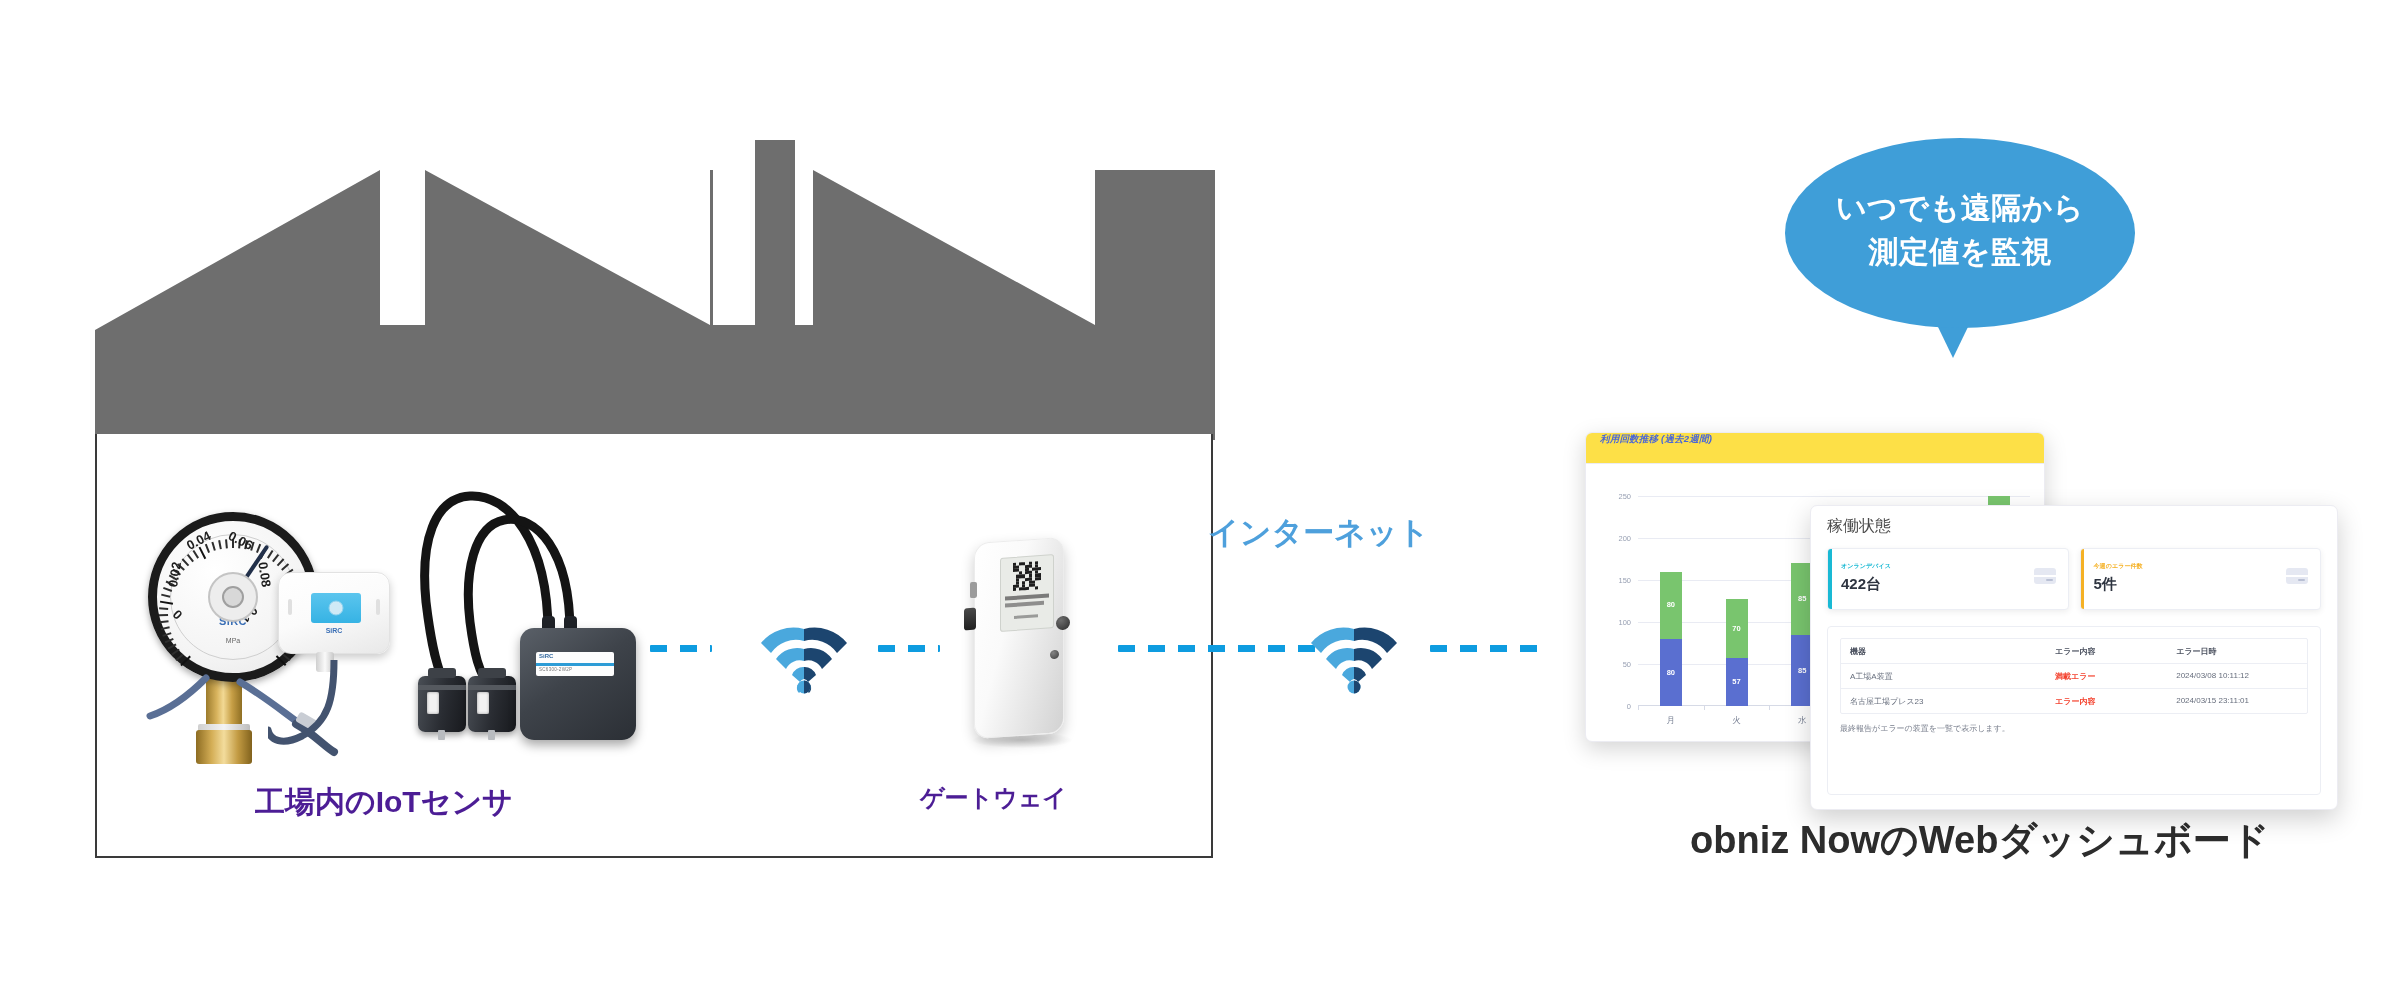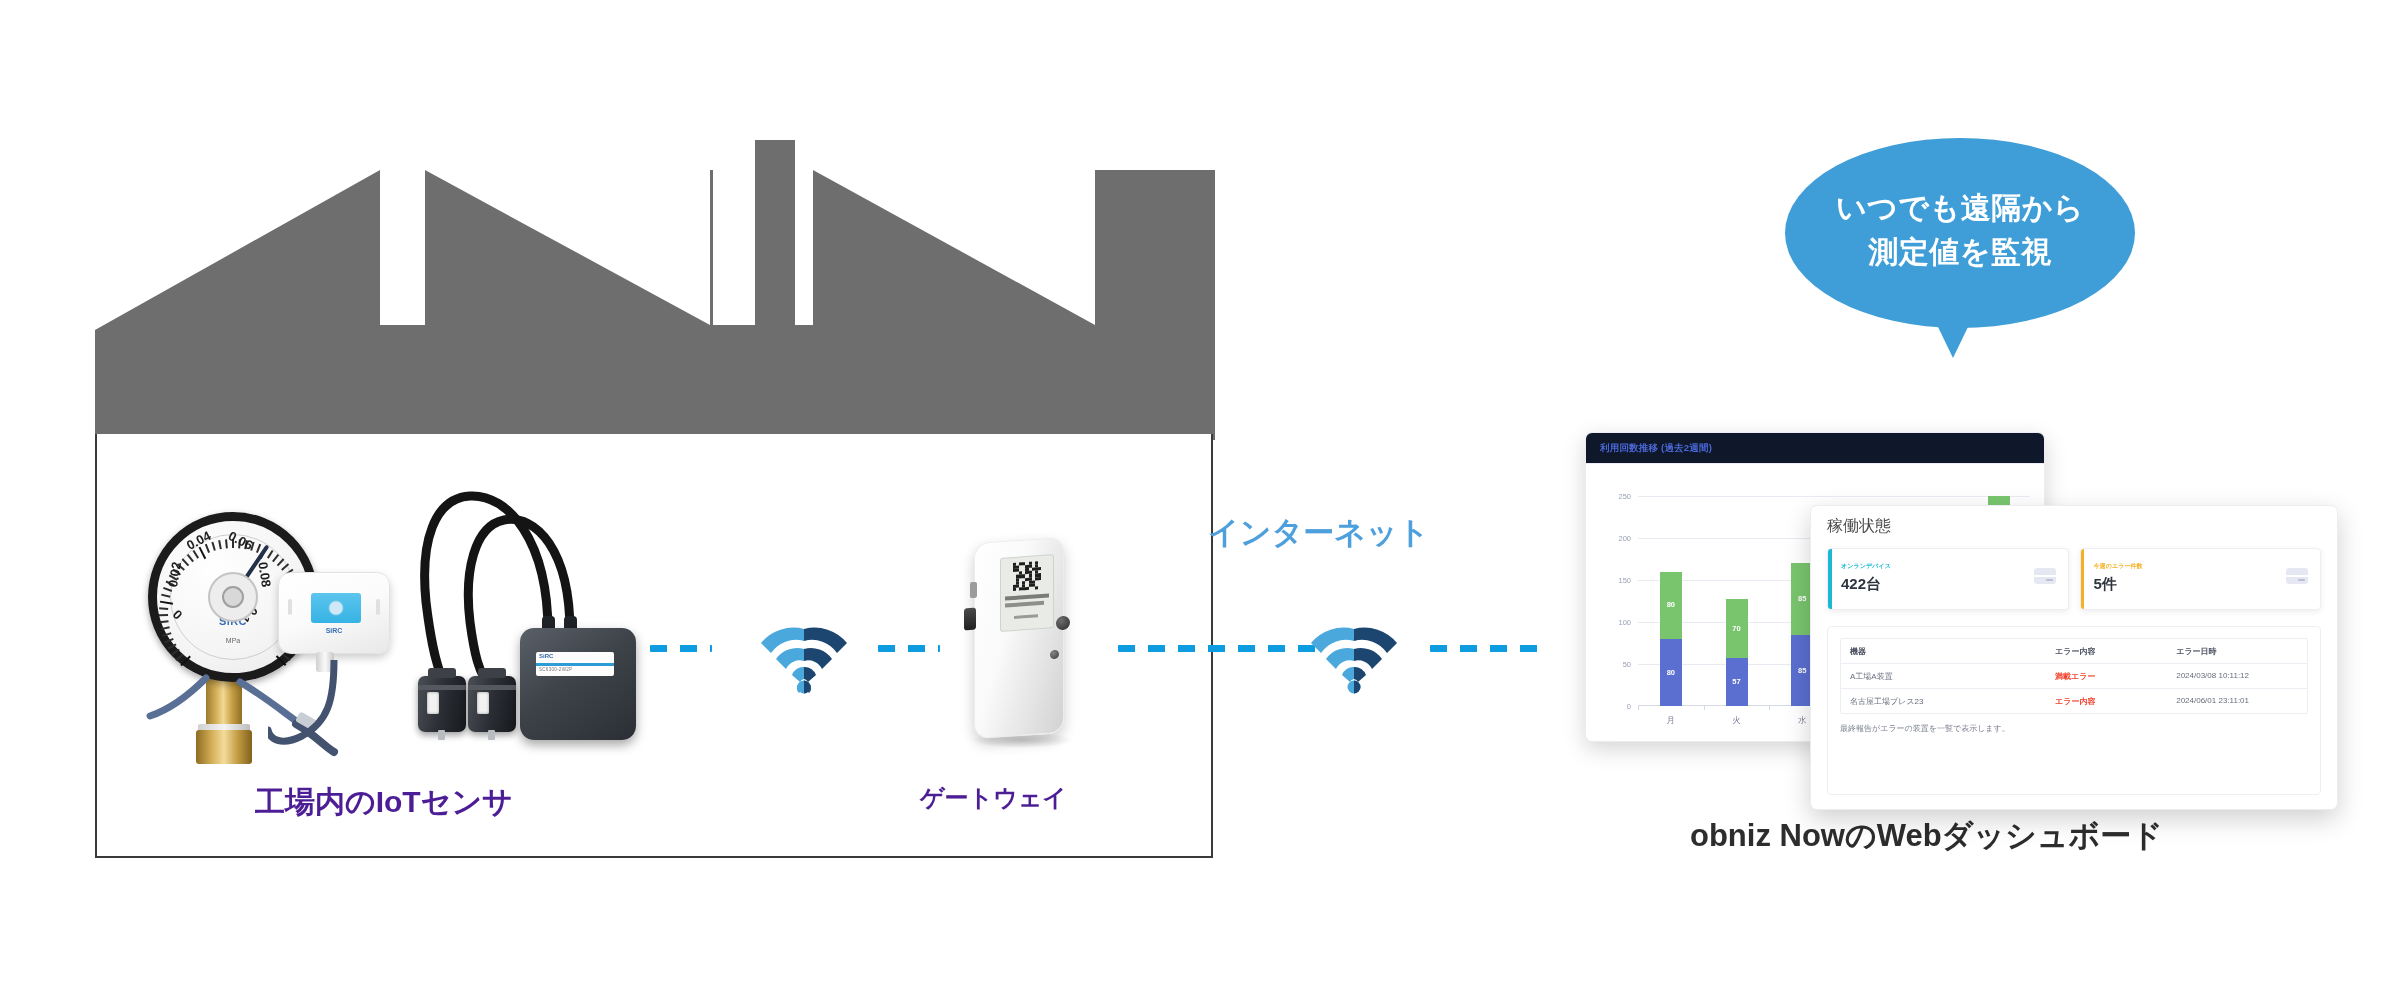--- a/index.html
+++ b/index.html
@@ -171,21 +171,21 @@
     background:repeating-linear-gradient(90deg,#0e9ce0 0 17px,transparent 17px 30px);}
 
   
   .lbl{
     position:absolute;font-weight:700;color:#4c1d95;white-space:nowrap;
     font-family:"Liberation Sans","DejaVu Sans",sans-serif;
   }
   .lbl-sensor{left:255px;top:782px;font-size:30px;}
   .lbl-gateway{left:920px;top:782px;font-size:24px;}
   .lbl-internet{left:1208px;top:512px;font-size:31px;color:#4ea0dc;font-weight:700;}
-  .lbl-dash-title{left:1690px;top:815px;font-size:31px;color:#2d2d2d;}
+  .lbl-dash-title{left:1690px;top:815px;font-size:38px;color:#2d2d2d;}
 
   
   .bubble{
     position:absolute;left:1785px;top:138px;width:350px;height:190px;border-radius:50%;
     background:#3f9ed8;
   }
   .bubble-tail{
     position:absolute;left:1925px;top:300px;width:0;height:0;
     border-left:28px solid transparent;border-right:28px solid transparent;
     border-top:58px solid #3f9ed8;
@@ -196,22 +196,22 @@
     font-family:"Liberation Sans","DejaVu Sans",sans-serif;
   }
 
   
   .dash-chart-card{
     position:absolute;left:1585px;top:432px;width:460px;height:310px;background:#fff;
     border-radius:7px;box-shadow:0 7px 22px rgba(0,0,0,.17);
     border:1px solid #ececf2;box-sizing:border-box;overflow:hidden;
   }
   .dc-head{
-    height:30px;background:#0f172a;border-bottom:1px solid #ececf2;
-    display:flex;align-items:center;padding-left:14px;
+    height:30px;background:#fde047;border-bottom:1px solid #ececf2;
+    display:flex;align-items:flex-start;padding-left:14px;font-style:italic;
   }
   .dc-head span{font-size:9.5px;font-weight:700;color:#4a67d6;letter-spacing:.2px;}
   .chart-area{position:relative;width:100%;height:278px;}
   .plot{position:absolute;left:52px;top:32px;right:14px;bottom:36px;}
   .gridline{position:absolute;left:0;right:0;height:1px;background:#e9ebf3;}
   .ytick{
     position:absolute;right:calc(100% + 7px);transform:translateY(-50%);
     font-size:7.5px;color:#98a0b3;white-space:nowrap;
   }
   .bar-col{position:absolute;bottom:0;width:22px;}
@@ -608,20 +608,20 @@
             <div class="err-th c3">エラー日時</div>
           </div>
           <div class="err-tr">
             <div class="err-td c1">A工場A装置</div>
             <div class="err-td c2 err-red">満載エラー</div>
             <div class="err-td c3">2024/03/08 10:11:12</div>
           </div>
           <div class="err-tr">
             <div class="err-td c1">名古屋工場プレス23</div>
             <div class="err-td c2 err-red">エラー内容</div>
-            <div class="err-td c3">2024/06/01 23:11:01</div>
+            <div class="err-td c3">2024/03/15 23:11:01</div>
           </div>
         </div>
       <div class="err-note">最終報告がエラーの装置を一覧で表示します。</div>
     </div>
   </div>
 
 </div>
 
 </body></html>

